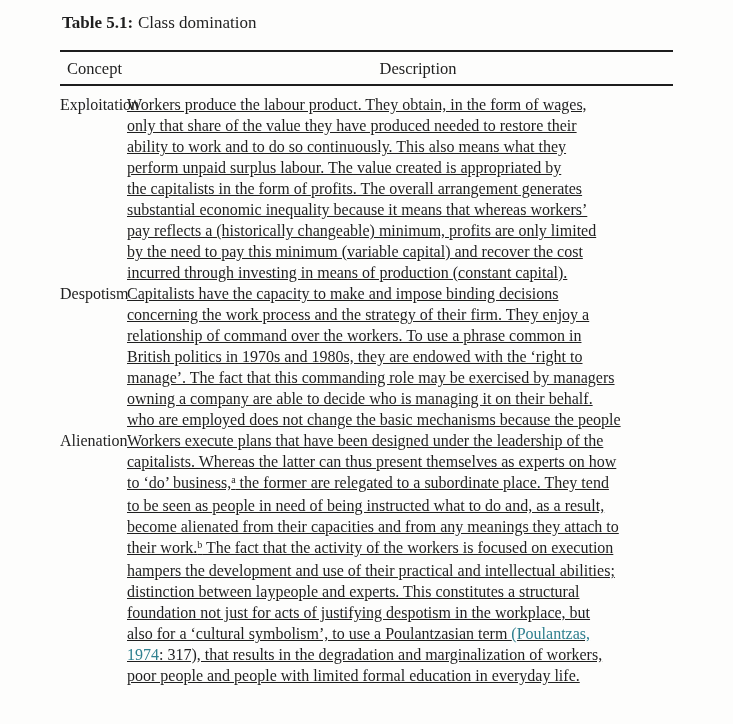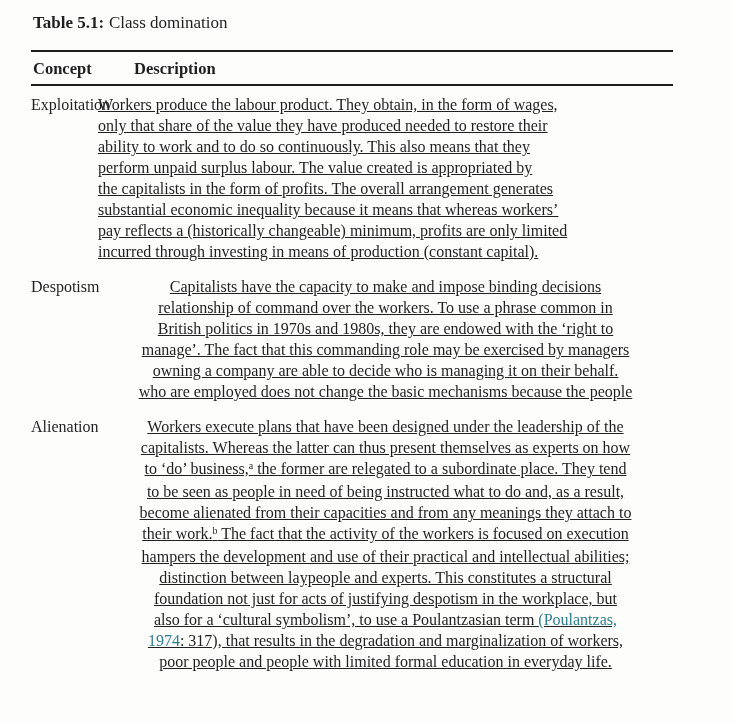--- a/index.html
+++ b/index.html
@@ -11,44 +11,45 @@
     height: 724px;
     background: #fdfdfc;
     font-family: "Liberation Serif", serif;
     color: #1f1f1f;
     overflow: hidden;
   }
   .page {
     box-sizing: border-box;
     width: 733px;
     height: 712px;
-    padding: 12px 60px 0 31px;
+    padding: 12px 60px 0 60px;
   }
   .caption {
     font-size: 17px;
     line-height: 22px;
     padding-left: 2px;
   }
   .caption .caption-label {
     font-weight: bold;
   }
   .caption .caption-text {
     margin-left: 0.28em;
   }
   .rule-top {
     border: none;
     border-top: 2px solid #1d1d1d;
     margin: 16px 0 0 0;
   }
   .header-row {
     display: flex;
-    font-weight: bold;
+    font-weight: normal;
     font-size: 16.5px;
     line-height: 20px;
     padding: 7px 0 5px 2px;
+    text-align: center;
   }
   .rule-mid {
     border: none;
     border-top: 2px solid #1d1d1d;
     margin: 0;
   }
   .col-concept-header {
     width: 65px;
     flex: none;
   }
@@ -56,22 +57,21 @@
     flex: 1;
     margin-left: 36px;
   }
   .tbody {
     padding-top: 8px;
   }
   .row {
     display: flex;
   }
   .row + .row {
-    margin-top: 14px;
-    text-align: center;
+    margin-top: 0;
   }
   .concept-cell {
     width: 67px;
     flex: none;
     font-size: 16px;
     line-height: 21px;
   }
   .description-cell {
     flex: 1;
     font-size: 16px;
@@ -109,33 +109,35 @@
   </div>
 
   <hr class="rule-mid">
 
   <div class="tbody">
   <div class="row">
     <div class="concept-cell">Exploitation</div>
     <div class="description-cell">
           <div class="line"><span class="seg-normal">Workers produce the labour product. They obtain, in the form of wages,</span></div>
           <div class="line"><span class="seg-normal">only that share of the value they have produced needed to restore their</span></div>
-          <div class="line"><span class="seg-normal">ability to work and to do so continuously. This also means that they</span></div>
+          <div class="line"><span class="seg-normal">ability to work and to do so continuously. This also means what they</span></div>
           <div class="line"><span class="seg-normal">perform unpaid surplus labour. The value created is appropriated by</span></div>
           <div class="line"><span class="seg-normal">the capitalists in the form of profits. The overall arrangement generates</span></div>
           <div class="line"><span class="seg-normal">substantial economic inequality because it means that whereas workers’</span></div>
           <div class="line"><span class="seg-normal">pay reflects a (historically changeable) minimum, profits are only limited</span></div>
+          <div class="line"><span class="seg-normal">by the need to pay this minimum (variable capital) and recover the cost</span></div>
           <div class="line"><span class="seg-normal">incurred through investing in means of production (constant capital).</span></div>
         </div>
   </div>
 
   <div class="row">
     <div class="concept-cell">Despotism</div>
     <div class="description-cell">
           <div class="line"><span class="seg-normal">Capitalists have the capacity to make and impose binding decisions</span></div>
+          <div class="line"><span class="seg-normal">concerning the work process and the strategy of their firm. They enjoy a</span></div>
           <div class="line"><span class="seg-normal">relationship of command over the workers. To use a phrase common in</span></div>
           <div class="line"><span class="seg-normal">British politics in 1970s and 1980s, they are endowed with the ‘right to</span></div>
           <div class="line"><span class="seg-normal">manage’. The fact that this commanding role may be exercised by managers</span></div>
           <div class="line"><span class="seg-normal">owning a company are able to decide who is managing it on their behalf.</span></div>
           <div class="line"><span class="seg-normal">who are employed does not change the basic mechanisms because the people</span></div>
         </div>
   </div>
 
   <div class="row">
     <div class="concept-cell">Alienation</div>

